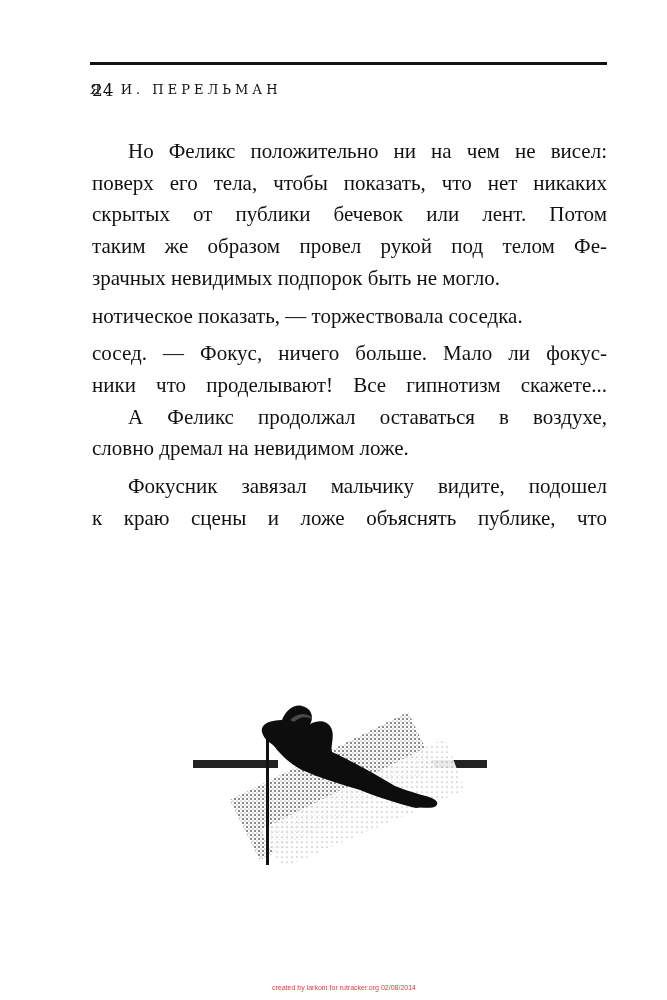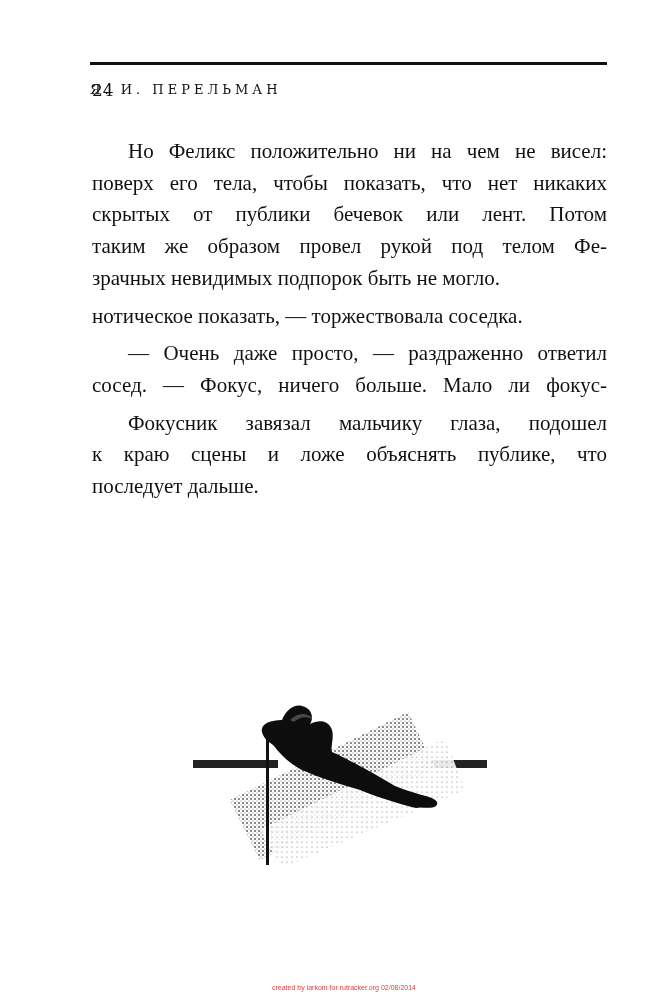--- a/index.html
+++ b/index.html
@@ -37,28 +37,31 @@
       <span class="line">скрытых от публики бечевок или лент. Потом</span>
       <span class="line">таким же образом провел рукой под телом Фе-</span>
       <span class="line last">зрачных невидимых подпорок быть не могло.</span>
     </div>
     <div class="para-gap"></div>
     <div>
       <span class="line last">нотическое показать, — торжествовала соседка.</span>
     </div>
     <div class="para-gap"></div>
     <div>
-      <span class="line indent">— Очень даже просто, — раздраженно ответил</span>
       <span class="line">сосед. — Фокус, ничего больше. Мало ли фокус-</span>
+      <span class="line">ники что проделывают! Все гипнотизм скажете...</span>
+    </div>
+    <div>
+      <span class="line indent">А Феликс продолжал оставаться в воздухе,</span>
+      <span class="line last">словно дремал на невидимом ложе.</span>
     </div>
     <div class="para-gap"></div>
     <div>
-      <span class="line indent">Фокусник завязал мальчику глаза, подошел</span>
+      <span class="line indent">Фокусник завязал мальчику видите, подошел</span>
       <span class="line">к краю сцены и ложе объяснять публике, что</span>
-      <span class="line last">последует дальше.</span>
     </div>
   </div>
 
   <div class="figure">
     <svg width="300" height="175" viewBox="0 0 300 175">
       <defs>
         <pattern id="stip1" width="4" height="4" patternUnits="userSpaceOnUse">
           <rect width="4" height="4" fill="#fff"></rect>
           <circle cx="1" cy="1" r="0.9" fill="#333"></circle>
           <circle cx="3" cy="3" r="0.6" fill="#555"></circle>

